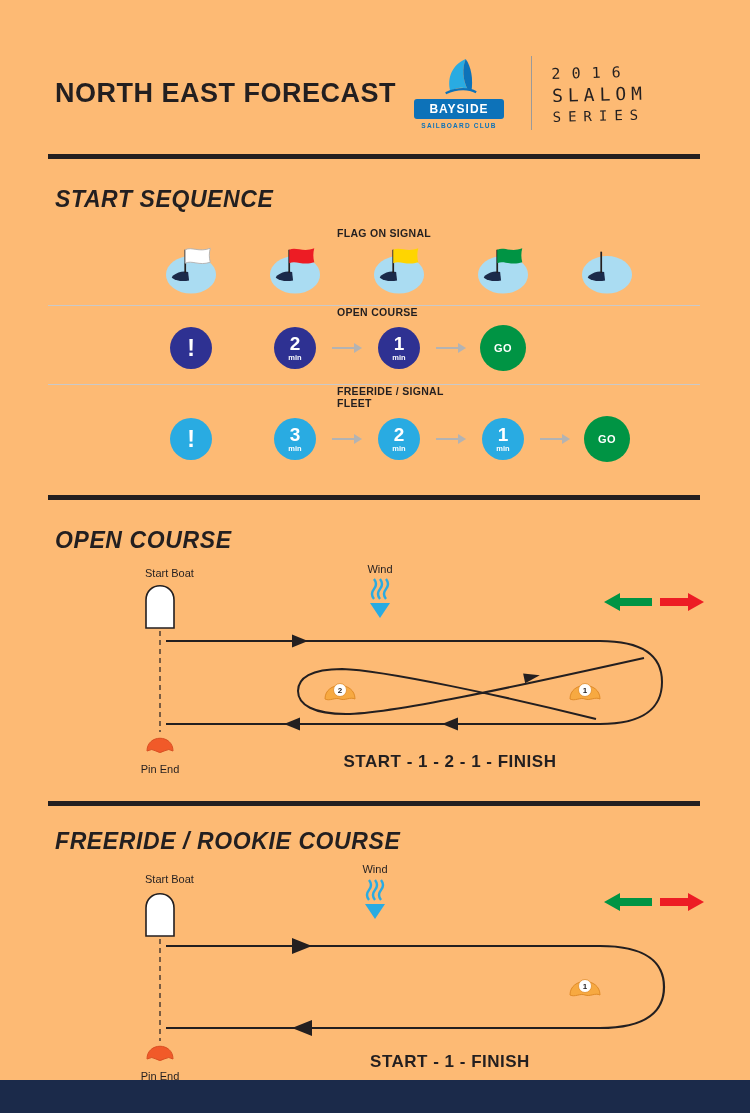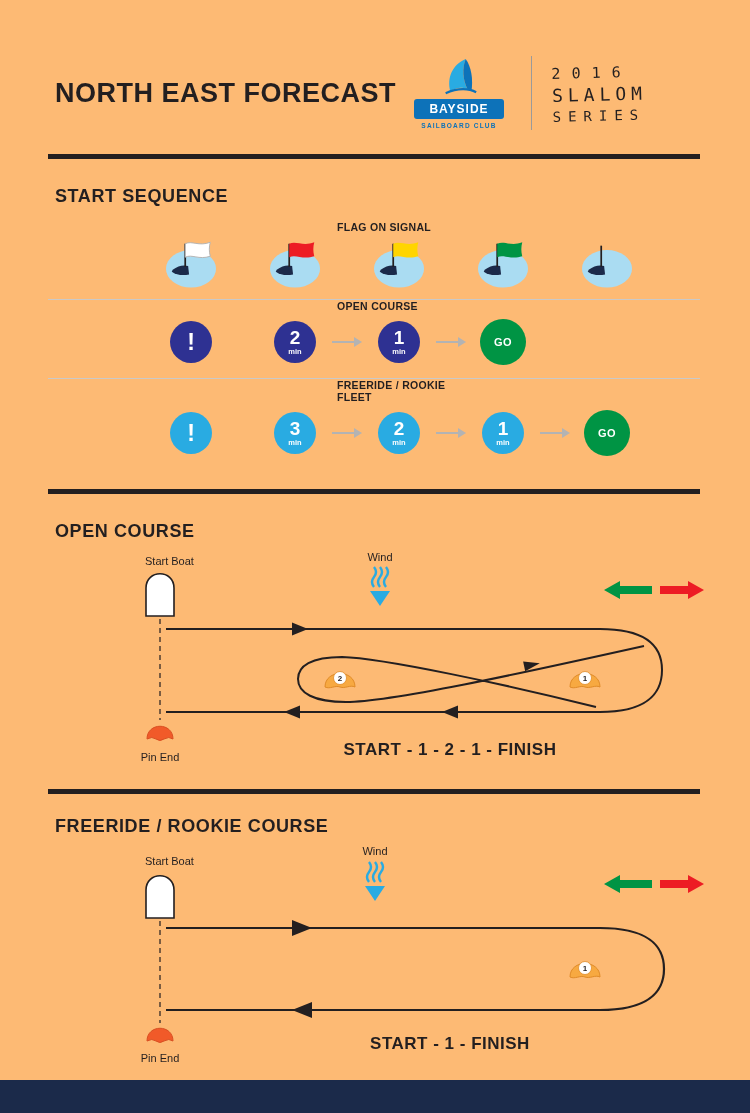--- a/index.html
+++ b/index.html
@@ -17,21 +17,21 @@
   .series { font-family:"DejaVu Sans Mono", monospace; transform:rotate(-1.5deg); width:150px; }
   .series-line1 { font-size:15px; letter-spacing:11px; }
   .series-line2 { font-size:18px; letter-spacing:5px; margin-top:2px; }
   .series-line3 { font-size:14px; letter-spacing:7px; margin-top:3px; }
 
   
   .rule-thick { margin:24px 0 0 48px; width:652px; height:5px; background:#231f20; border:none; }
   .rule-thin  { margin:6px 0 0 48px; width:652px; height:1px; background:#c9c9c9; border:none; }
 
   
-  .section-heading { margin:27px 0 0 55px; font-size:18px; font-weight:bold; letter-spacing:0.6px; }
+  .section-heading { margin:27px 0 0 55px; font-size:23px; font-weight:bold; letter-spacing:0.6px;font-style:italic; }
 
   
   .seq-row { display:flex; align-items:center; margin-left:48px; min-height:64px;flex-direction:column; }
   .seq-row.flags { margin-top:14px; }
   .row-label { width:140px; font-size:10.5px; font-weight:bold; letter-spacing:0.3px; padding-left:8px; }
   .seq-cells { position:relative; display:flex; width:520px; }
   .seq-cell { width:104px; height:60px; display:flex; align-items:center; justify-content:center; }
   .flag-icon { width:58px; height:52px; }
   .badge { border-radius:50%; display:flex; flex-direction:column; align-items:center; justify-content:center; color:#fff; width:42px; height:42px; }
   .badge .num { font-size:19px; font-weight:bold; line-height:1; }
@@ -168,21 +168,21 @@
       <svg class="seq-arrow arrow-pos-2" width="30" height="12">
         <line x1="0" y1="6" x2="22" y2="6" stroke="#b3b3b3" stroke-width="2"></line>
         <polygon points="22,1 30,6 22,11" fill="#b3b3b3"></polygon>
       </svg>
     </div>
   </div>
 
   <div class="rule-thin"></div>
 
   <div class="seq-row">
-    <div class="row-label">FREERIDE / ROOKIE FLEET</div>
+    <div class="row-label">FREERIDE / SIGNAL FLEET</div>
     <div class="seq-cells">
       <div class="seq-cell">
         <div class="badge" style="background-color: rgb(41, 171, 226);">
           <span class="excl">!</span>
         </div>
       </div>
       <div class="seq-cell">
         <div class="badge" style="background-color: rgb(41, 171, 226);">
           <span class="num">3</span>
           <span class="unit">min</span>

